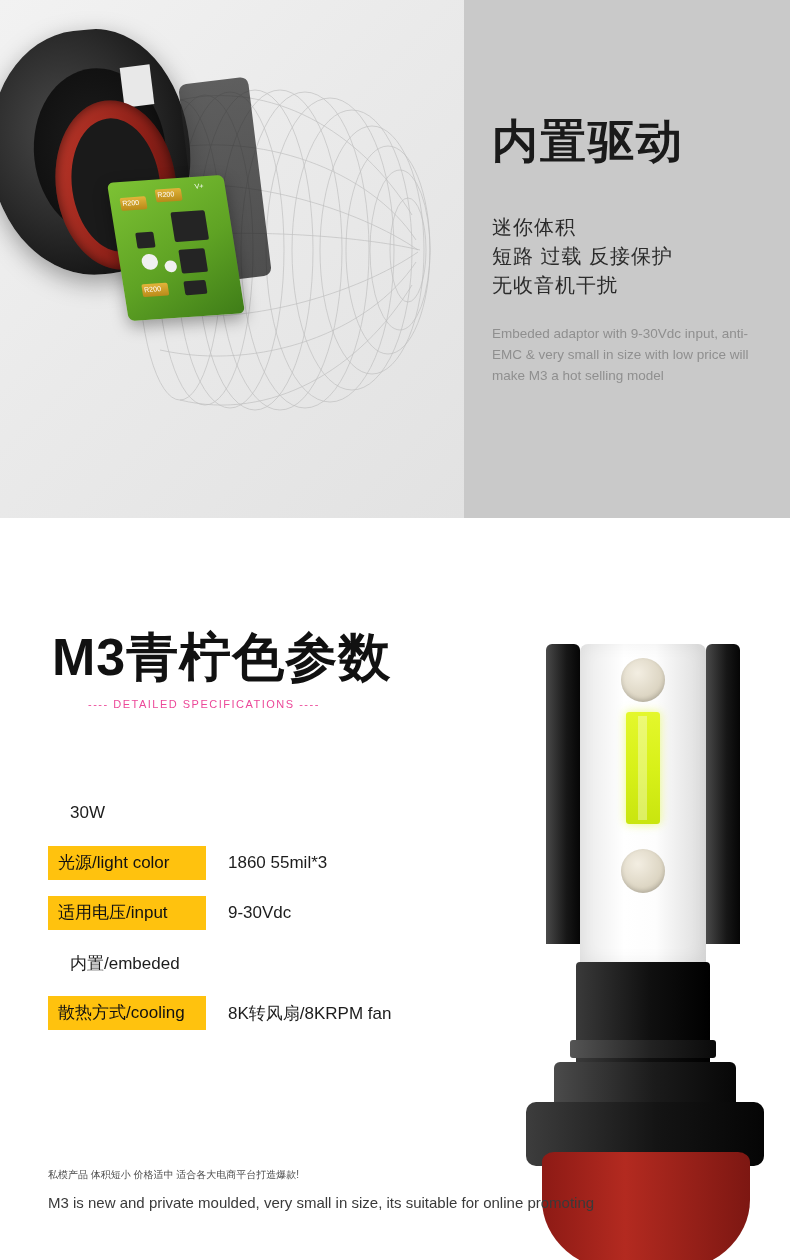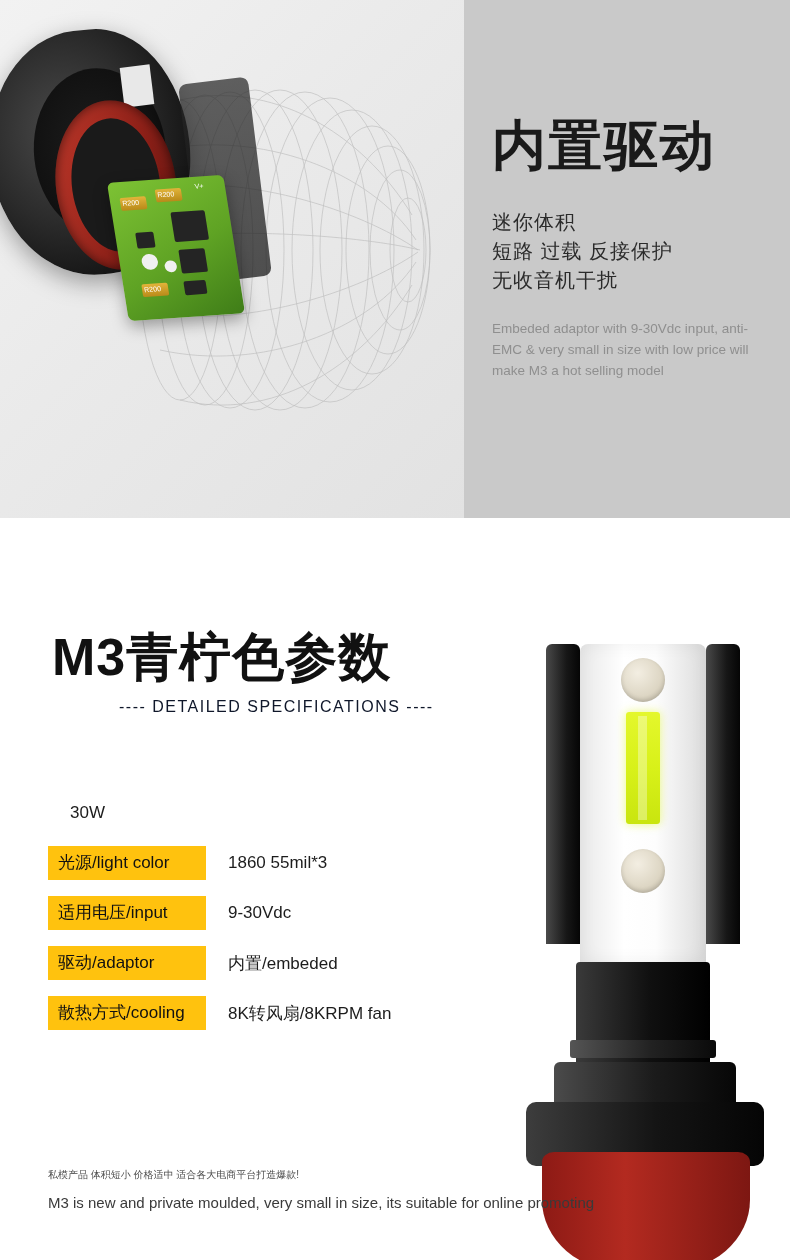--- a/index.html
+++ b/index.html
@@ -141,26 +141,26 @@
     height: 200px;
     background: linear-gradient(180deg, rgba(40,40,40,.85), rgba(20,20,20,.85));
     border-radius: 8px;
     transform: rotate(-7deg);
     opacity: .85;
   }
 
   
   .rt-inner { padding: 118px 0 0 28px; }
   .rt-title {
-    font-size: 54px;
+    font-size: 46px;
     font-weight: bold;
     color: #1a1a1a;
     letter-spacing: 2px;
     line-height: 1;
-    margin-bottom: 36px;
+    margin-bottom: 49px;
   }
   .rt-line {
     font-size: 20px;
     color: #2b2b2b;
     line-height: 1.45;
     letter-spacing: 1px;
   }
   .rt-sub {
     margin-top: 24px;
     font-size: 13.5px;
@@ -184,25 +184,24 @@
     font-size: 52px;
     font-weight: bold;
     color: #111;
     letter-spacing: 1px;
     white-space: nowrap;
   }
   .spec-sub {
     position: absolute;
     left: 88px;
     top: 180px;
-    font-size: 16px;
-    color: #0f172a;
+    font-size: 11px;
+    color: #ec4899;
     letter-spacing: 1.5px;
     white-space: nowrap;
-    margin-left: 31px;
   }
   .spec-table {
     position: absolute;
     left: 48px;
     top: 276px;
     width: 460px;
   }
   .spec-row {
     display: flex;
     align-items: center;
@@ -432,21 +431,20 @@
     </div>
     <div class="spec-row">
       <div class="spec-key">光源/light color</div>
       <div class="spec-val">1860  55mil*3</div>
     </div>
     <div class="spec-row">
       <div class="spec-key">适用电压/input</div>
       <div class="spec-val">9-30Vdc</div>
     </div>
     <div class="spec-row">
-      <div class="spec-key">驱动/adaptor</div>
       <div class="spec-val">内置/embeded</div>
     </div>
     <div class="spec-row">
       <div class="spec-key">散热方式/cooling</div>
       <div class="spec-val">8K转风扇/8KRPM fan</div>
     </div>
   </div>
 
   <div class="bulb-photo">
     <div class="bp-arm-l"></div>

